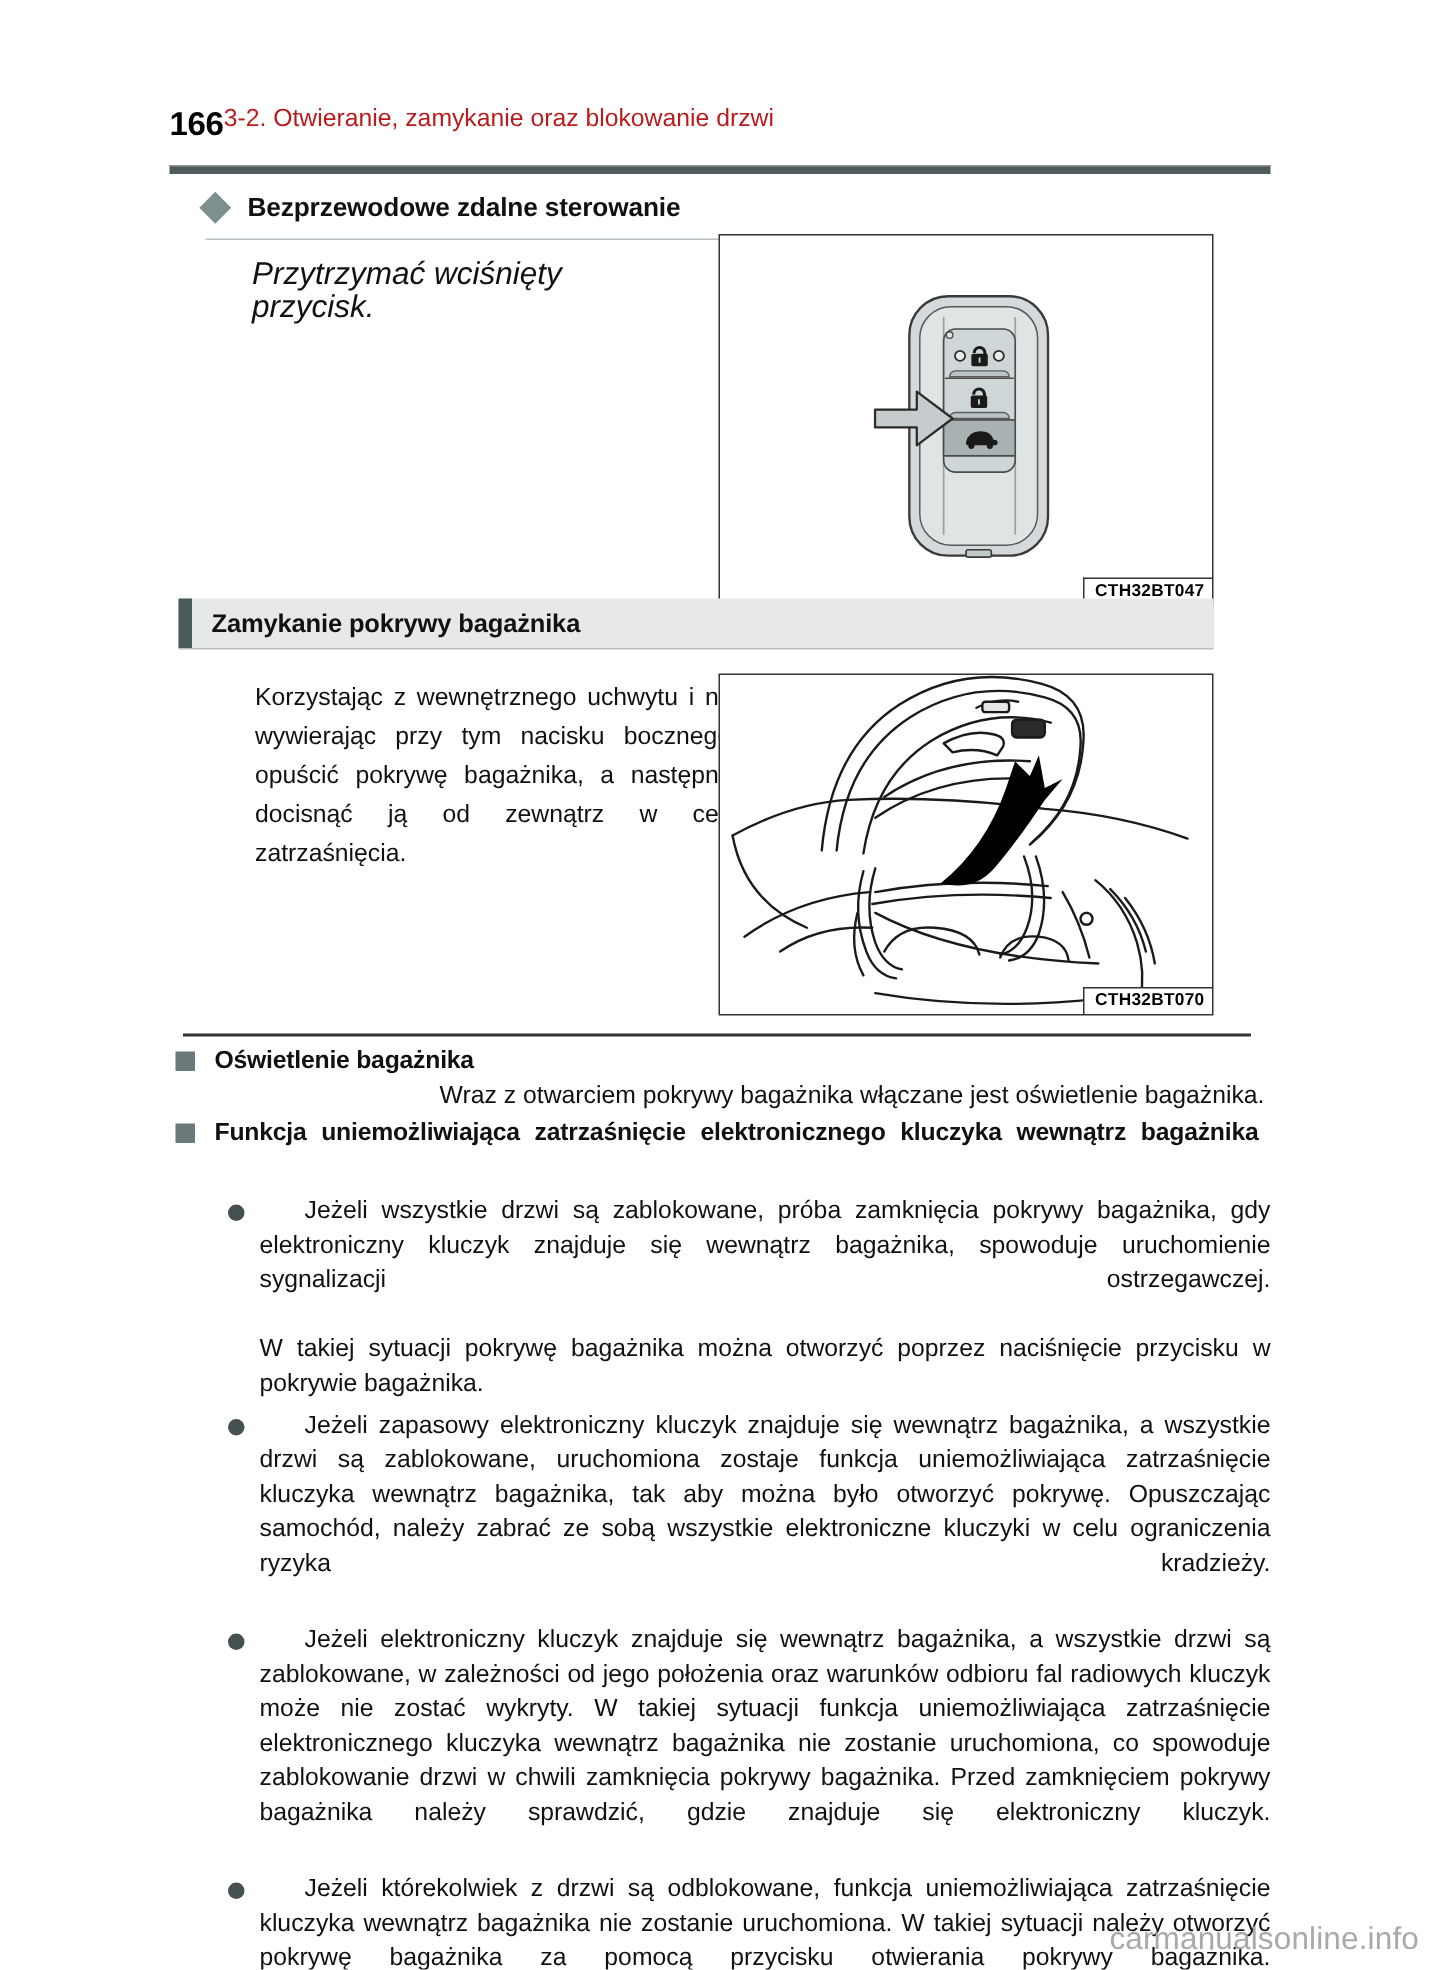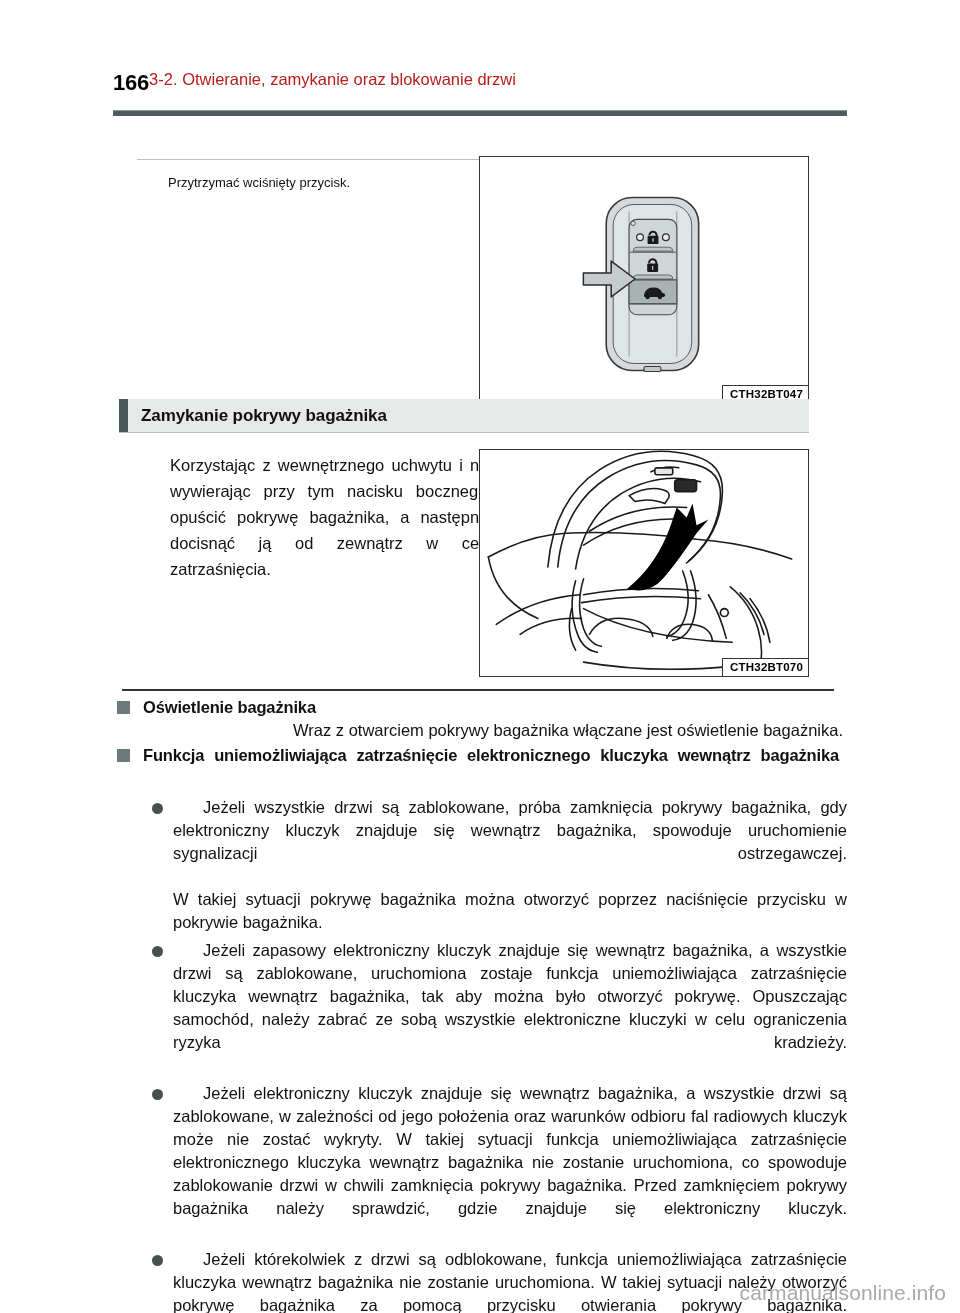--- a/index.html
+++ b/index.html
@@ -83,22 +83,23 @@
     height: 1px;
     background: #b9c0c0;
   }
 
   
   .step1-text {
     position: absolute;
     left: 168px;
     top: 172px;
     width: 290px;
-    font-size: 13px;
+    font-size: 21px;
     line-height: 22px;
+    font-style: italic;
   }
 
   .fig {
     position: absolute;
     border: 1.2px solid #333;
     background: #fff;
     box-sizing: border-box;
   }
   .fig1 { left: 479px; top: 156px; width: 330px; height: 248px; }
   .fig2 { left: 479px; top: 449px; width: 330px; height: 228px; }
@@ -256,20 +257,24 @@
 <body>
 
 <div class="page">
 
   <div class="runhead">
     <span class="pageno">166</span>
     <span class="chapline">3-2. Otwieranie, zamykanie oraz blokowanie drzwi</span>
   </div>
   <div class="head-rule"></div>
 
+  <div class="diamond-head">
+    <span class="diamond"></span>
+    <span class="dh-text">Bezprzewodowe zdalne sterowanie</span>
+  </div>
   <div class="diamond-rule"></div>
 
   <div class="step1-text">Przytrzymać wciśnięty przycisk.</div>
 
   <div class="fig fig1">
     <svg width="100%" height="100%" viewBox="0 0 330 222">
 
       <g transform="translate(0,0)">
         <rect x="127" y="28" width="93" height="174" rx="26" ry="26" fill="#d4dadb" stroke="#3a3a3a" stroke-width="1.6"></rect>
         <rect x="134" y="35" width="79" height="160" rx="21" ry="21" fill="#dfe4e5" stroke="#5a5a5a" stroke-width="1"></rect>

